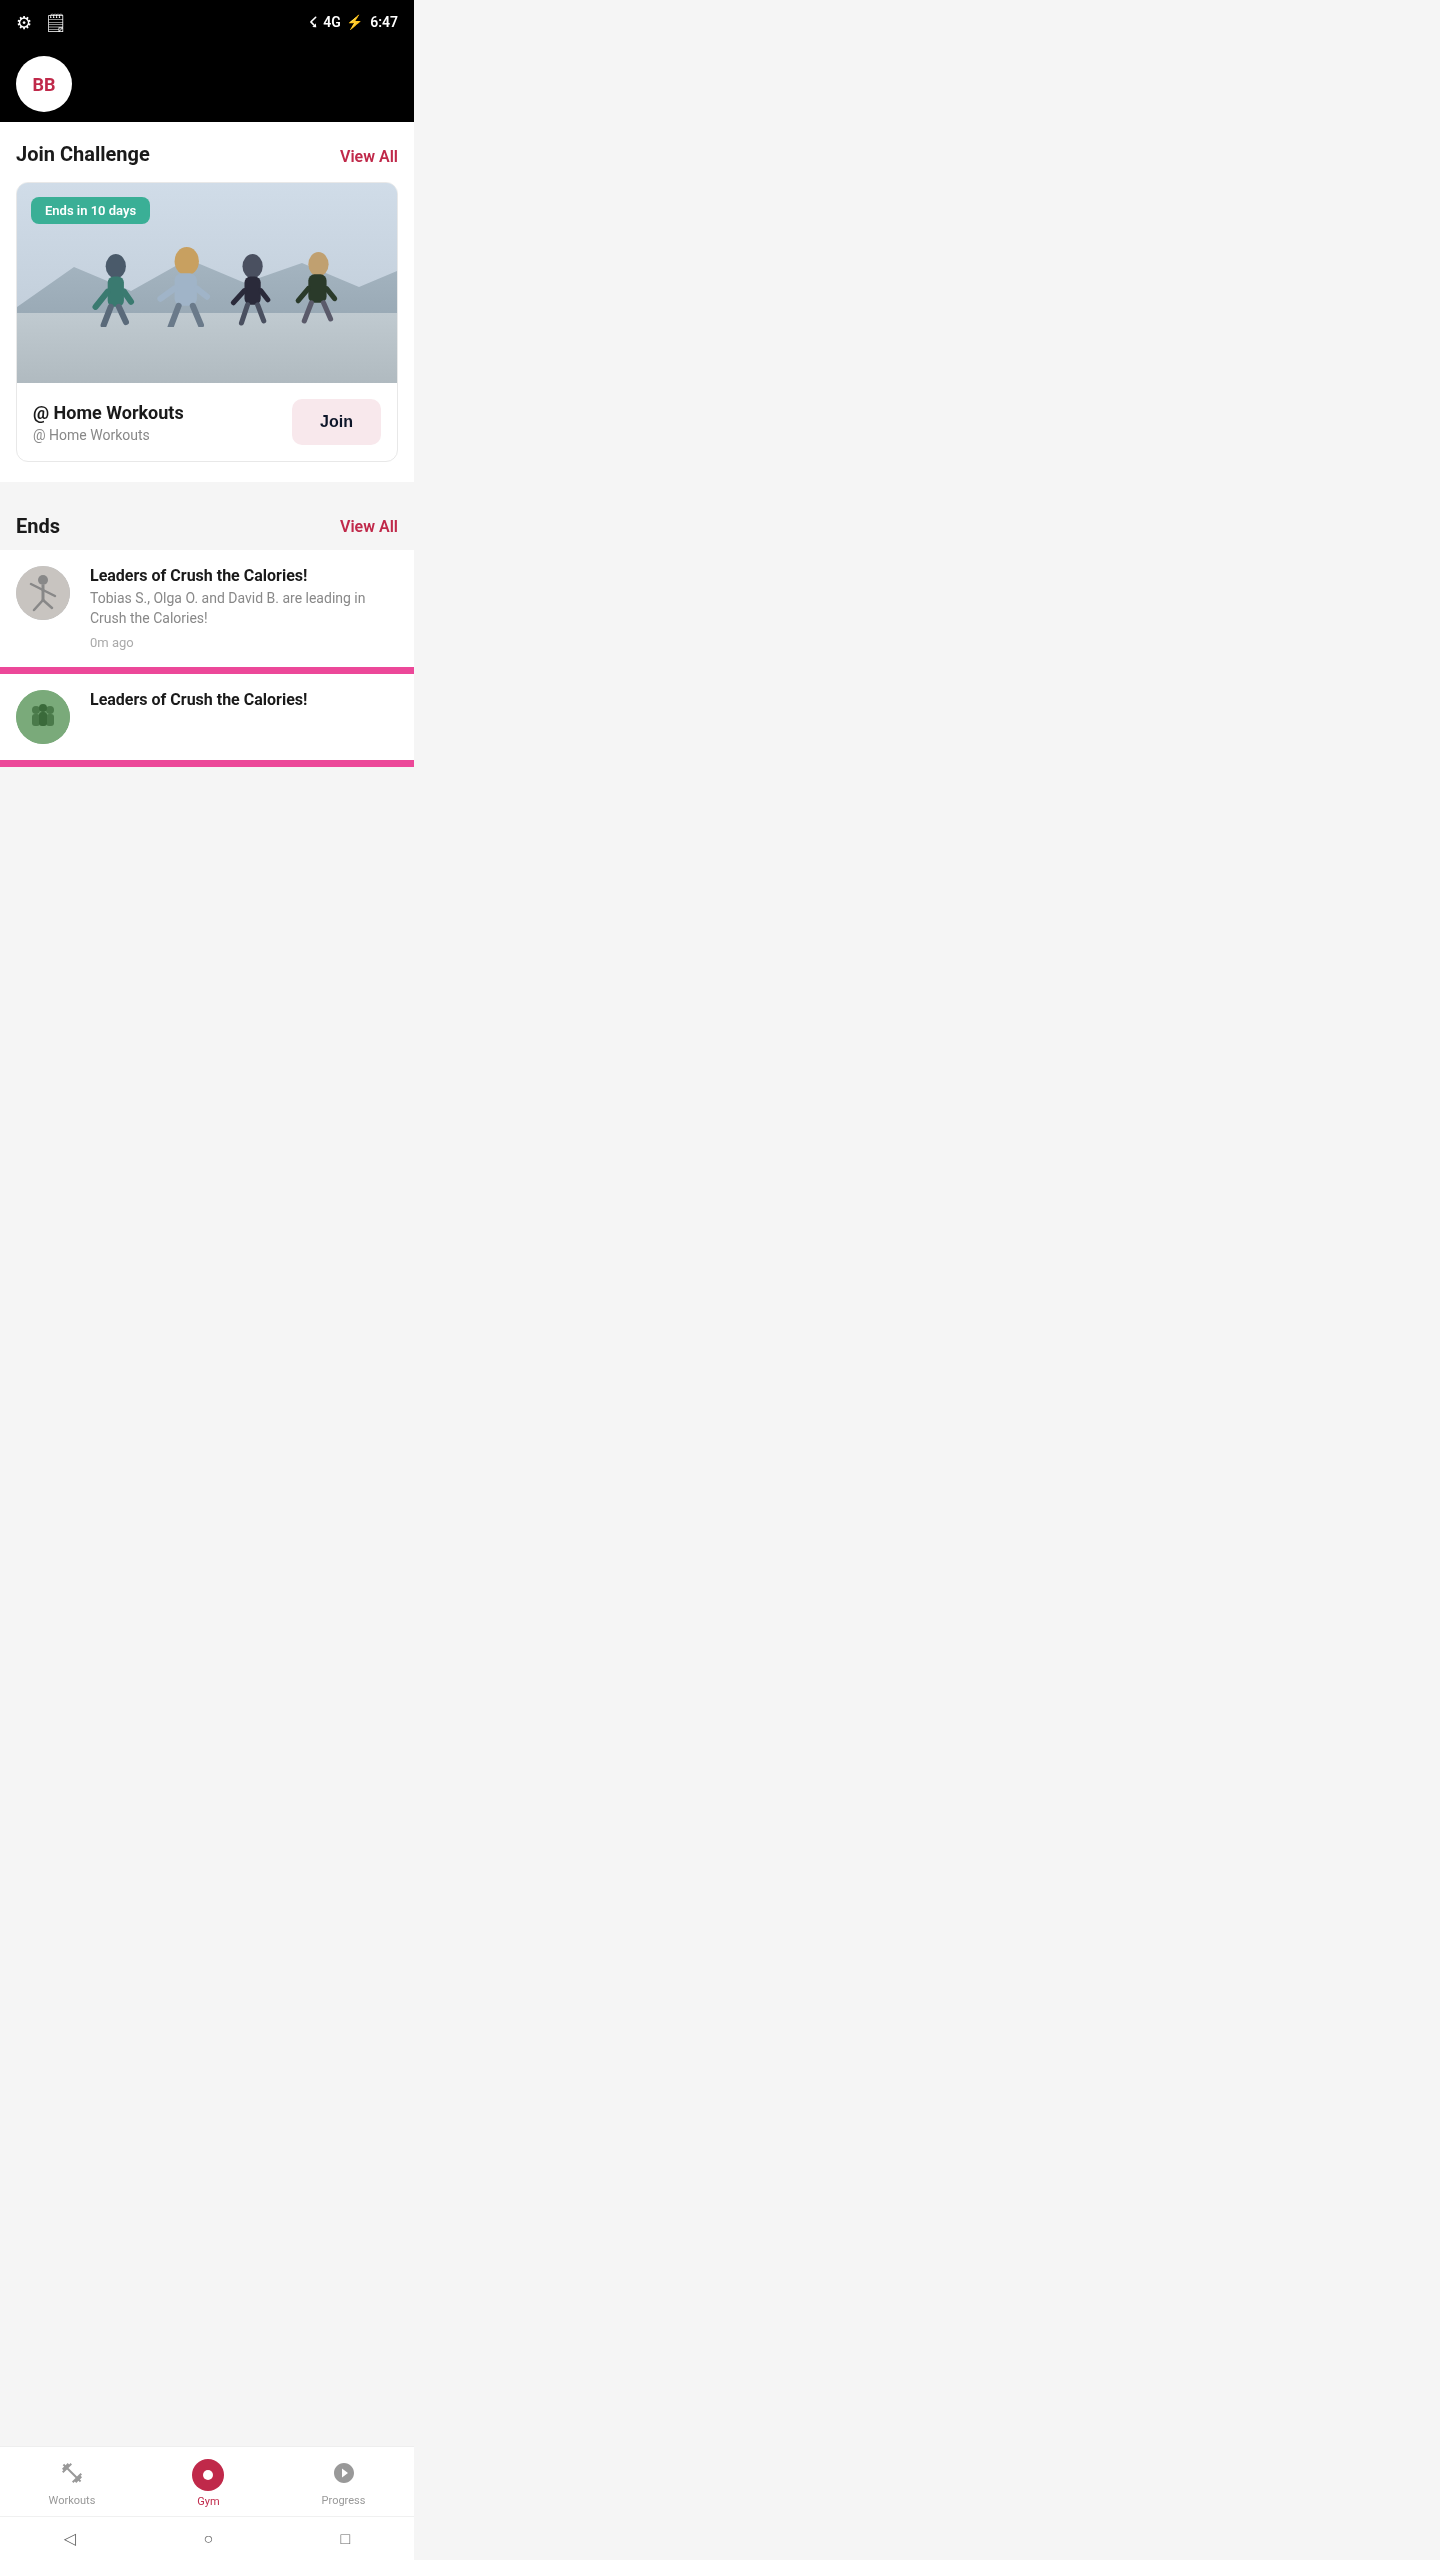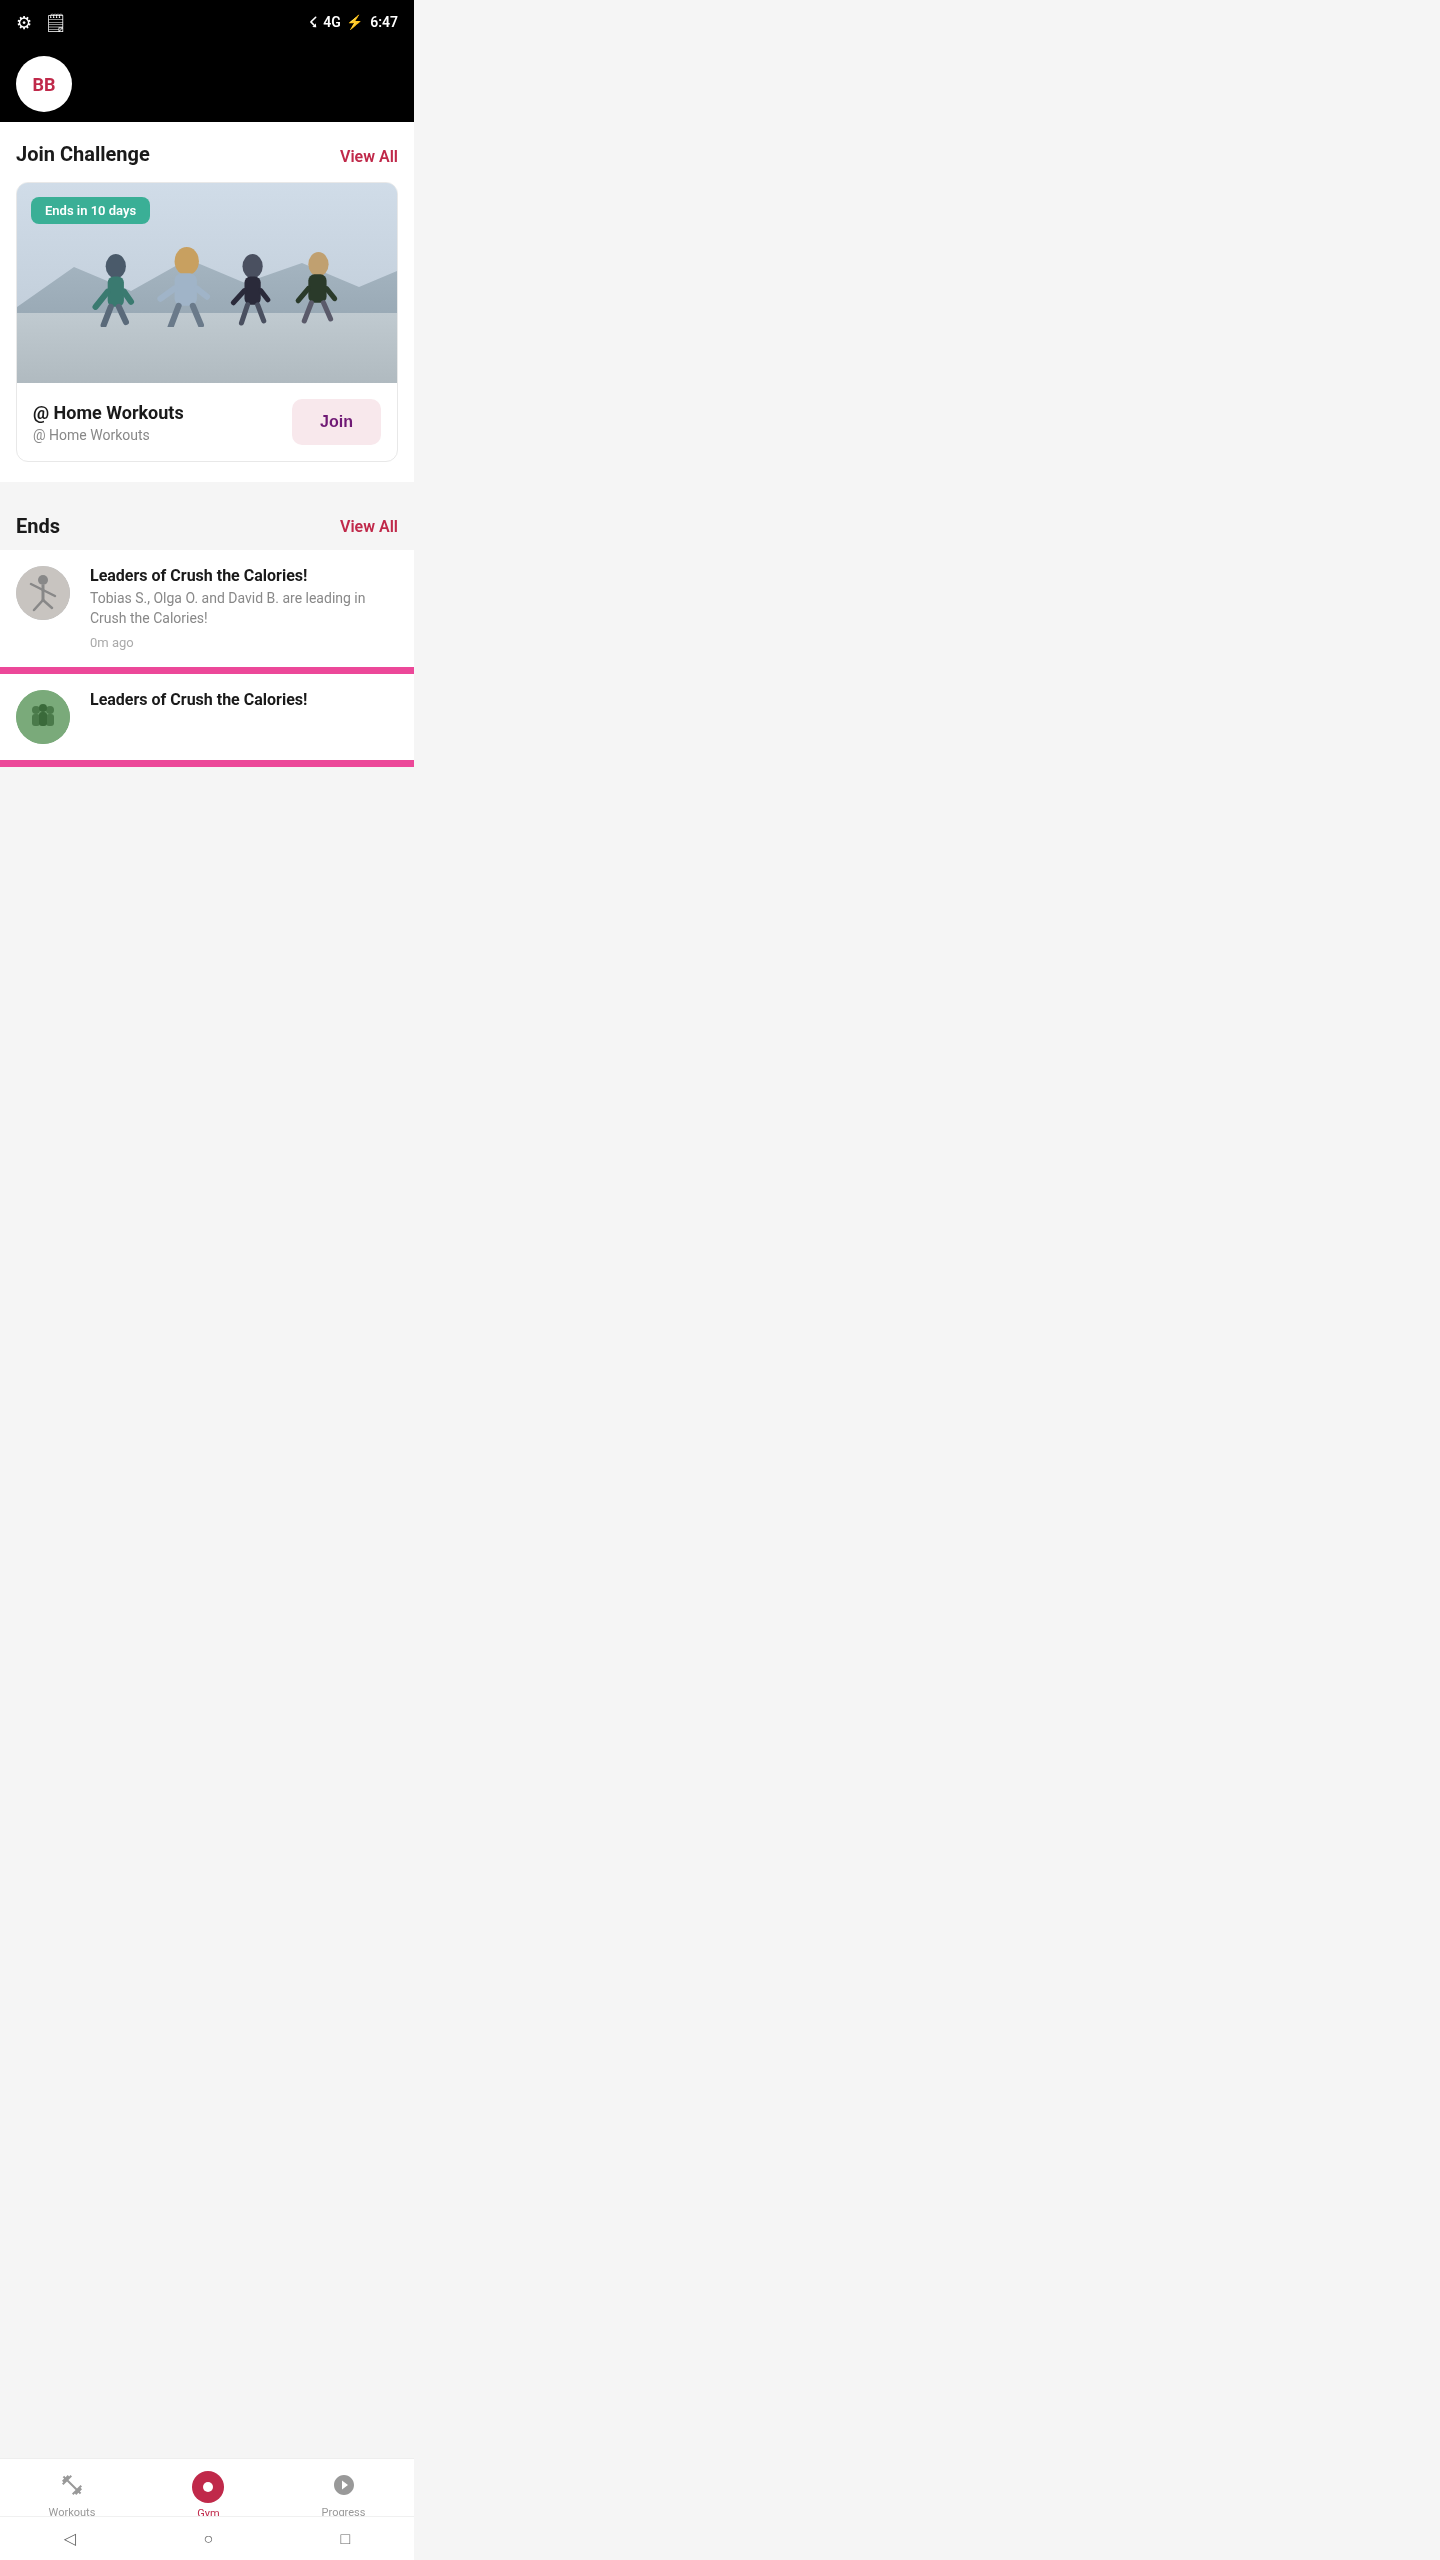--- a/index.html
+++ b/index.html
@@ -121,21 +121,21 @@
       font-weight: 700;
       color: #1a1a1a;
       margin-bottom: 4px;
     }
     .challenge-text p {
       font-size: 14px;
       color: #888;
     }
     .join-button {
       background: #f8e8ec;
-      color: #701a75;
+      color: #0f172a;
       border: none;
       padding: 14px 28px;
       border-radius: 10px;
       font-size: 16px;
       font-weight: 600;
       cursor: pointer;
     }
 
     
     .feed-section {
@@ -232,21 +232,21 @@
 
     
     .bottom-nav {
       background: #fff;
       display: flex;
       justify-content: space-around;
       align-items: center;
       padding: 12px 0 8px 0;
       border-top: 1px solid #eee;
       position: fixed;
-      bottom: 32px;
+      bottom: 44px;
       left: 0;
       width: 414px;
     }
     .nav-item {
       display: flex;
       flex-direction: column;
       align-items: center;
       gap: 4px;
       cursor: pointer;
     }

